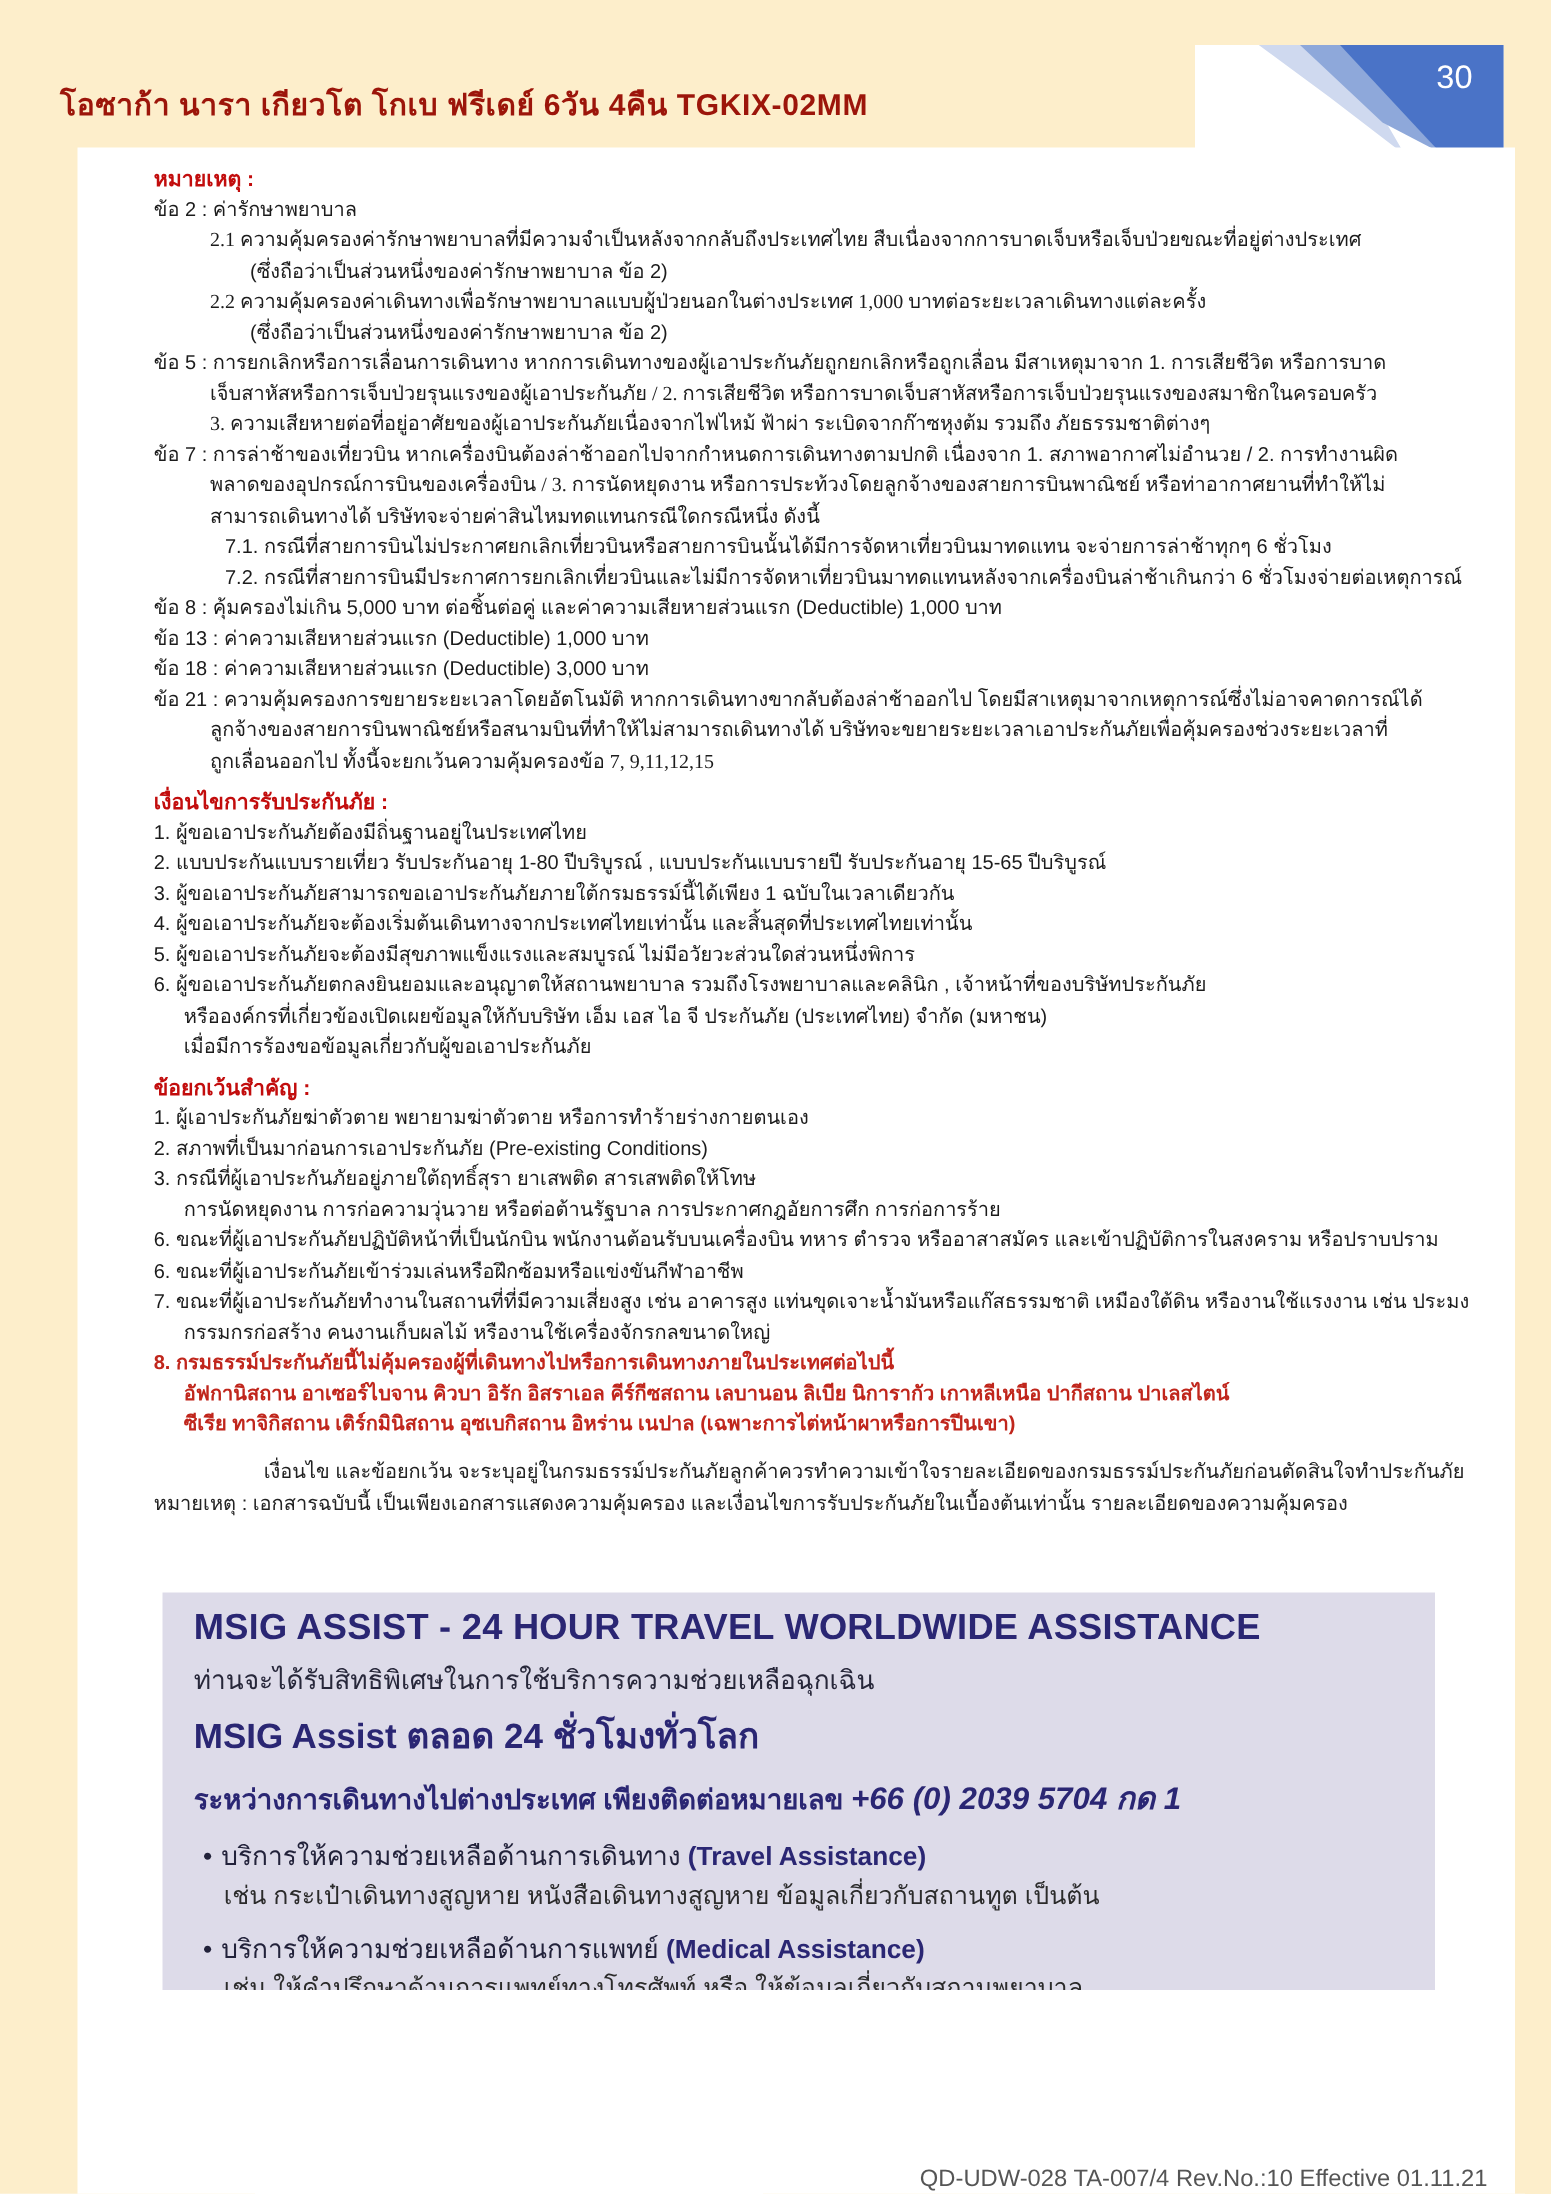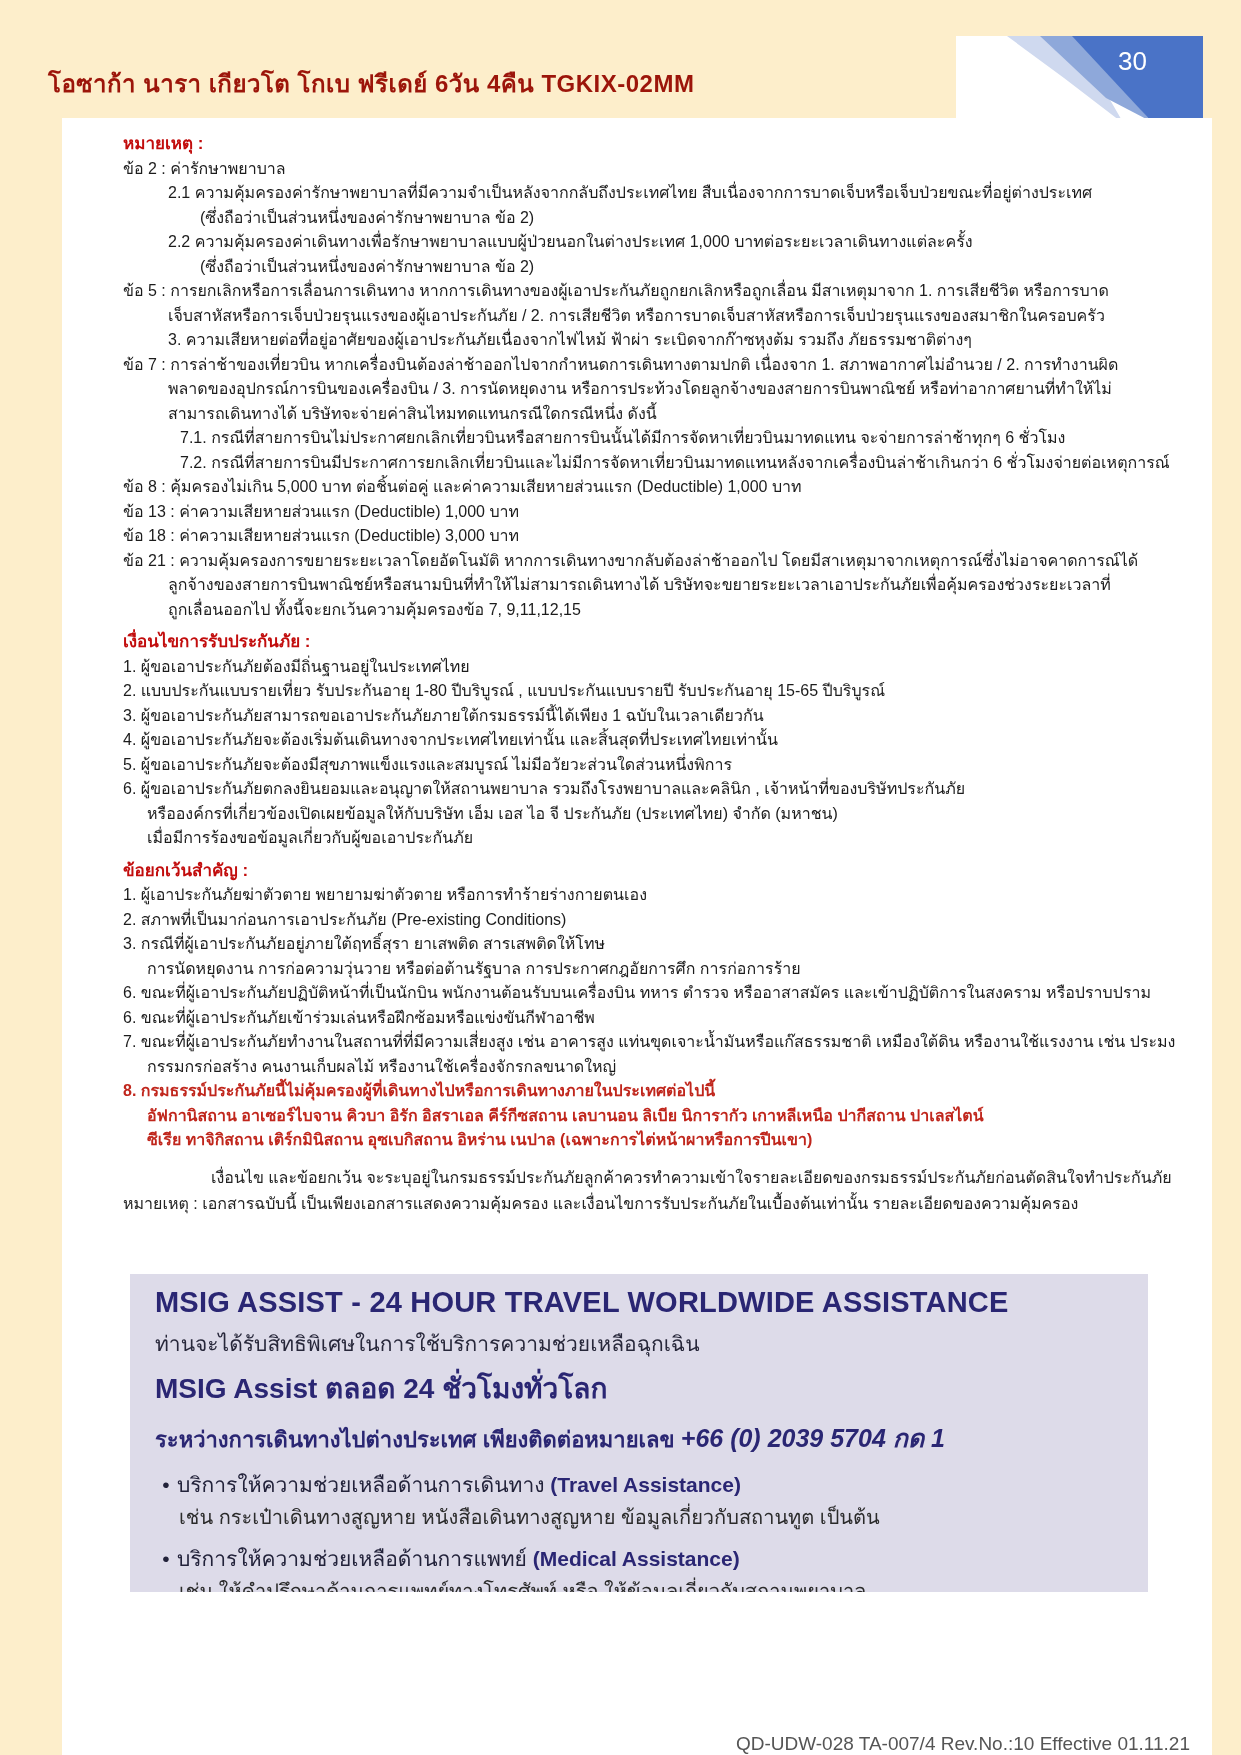--- a/index.html
+++ b/index.html
@@ -11,38 +11,38 @@
   }
   .header-title{
     position:absolute;left:48px;top:64px;
     font-size:24px;font-weight:bold;color:#9c150a;
     white-space:nowrap;letter-spacing:.5px;
   }
   
   .corner-svg{position:absolute;left:956px;top:36px;}
   .page-number{
     position:absolute;left:1118px;top:46px;width:60px;
-    color:#ffffff;font-size:26px;text-align:left;
+    color:#ffffff;font-size:26px;text-align:right;
   }
   
   .content-panel{
     position:absolute;left:62px;top:118px;width:1150px;height:1651px;
     background:#ffffff;
     padding:14px 0 0 61px;box-sizing:border-box;
   }
   .section-heading{
     font-size:17px;font-weight:bold;color:#c20d0d;
     line-height:24.5px;white-space:nowrap;
   }
   .gap8{height:8px;} .gap12{height:12px;}
   .line{
     font-size:16px;line-height:24.5px;color:#1c1c1c;white-space:nowrap;
   }
   .line.red{color:#c0261c;font-weight:bold;}
-  .ind0{padding-left:0;} .ind1{padding-left:45px;} .ind2{padding-left:57px;}
+  .ind0{padding-left:0;} .ind1{padding-left:45px;font-family:Liberation Serif, serif;} .ind2{padding-left:57px;}
   .ind3{padding-left:77px;} .ind4{padding-left:24px;}
   .footnote .line{line-height:26px;color:#222;}
   .footnote .fn2{padding-left:88px;}
   
   .msig-box{
     position:absolute;left:68px;top:1156px;width:1018px;height:318px;
     background:#dddbe9;box-sizing:border-box;
     padding:12px 18px 12px 25px;color:#2a2673;overflow:hidden;
   }
   .msig-title{font-size:29px;font-weight:bold;color:#2a2673;letter-spacing:.2px;white-space:nowrap;}

